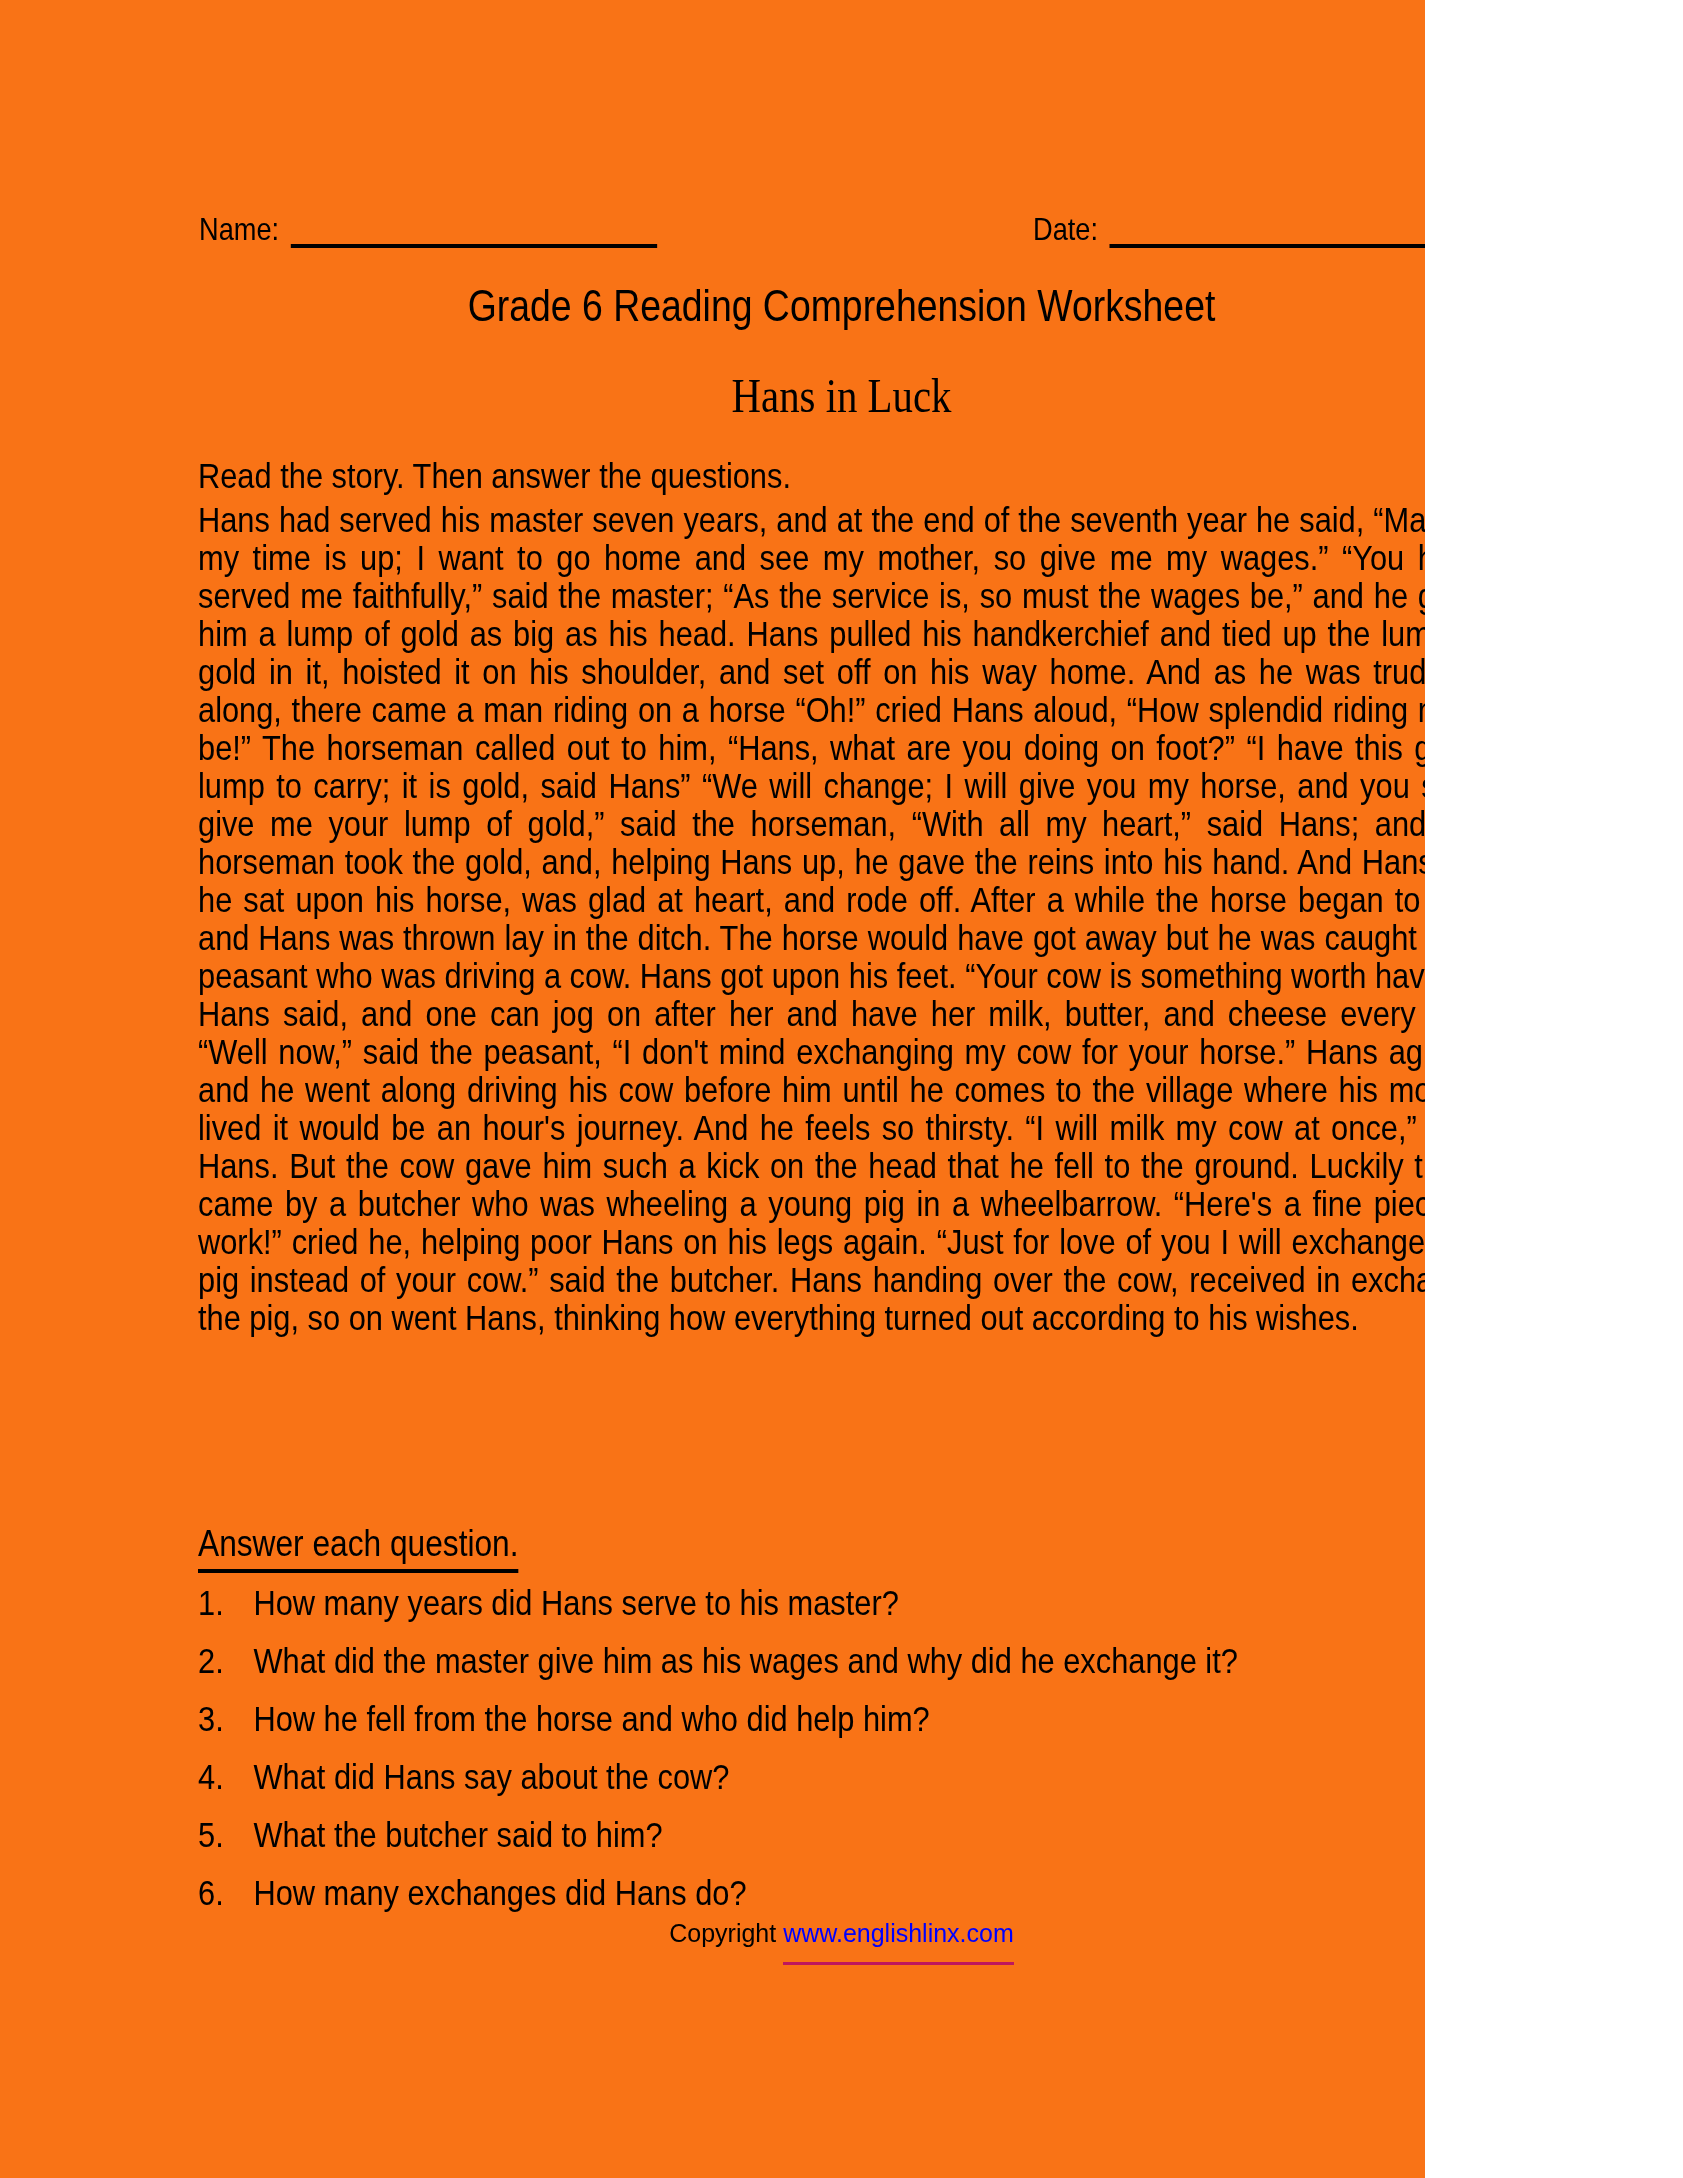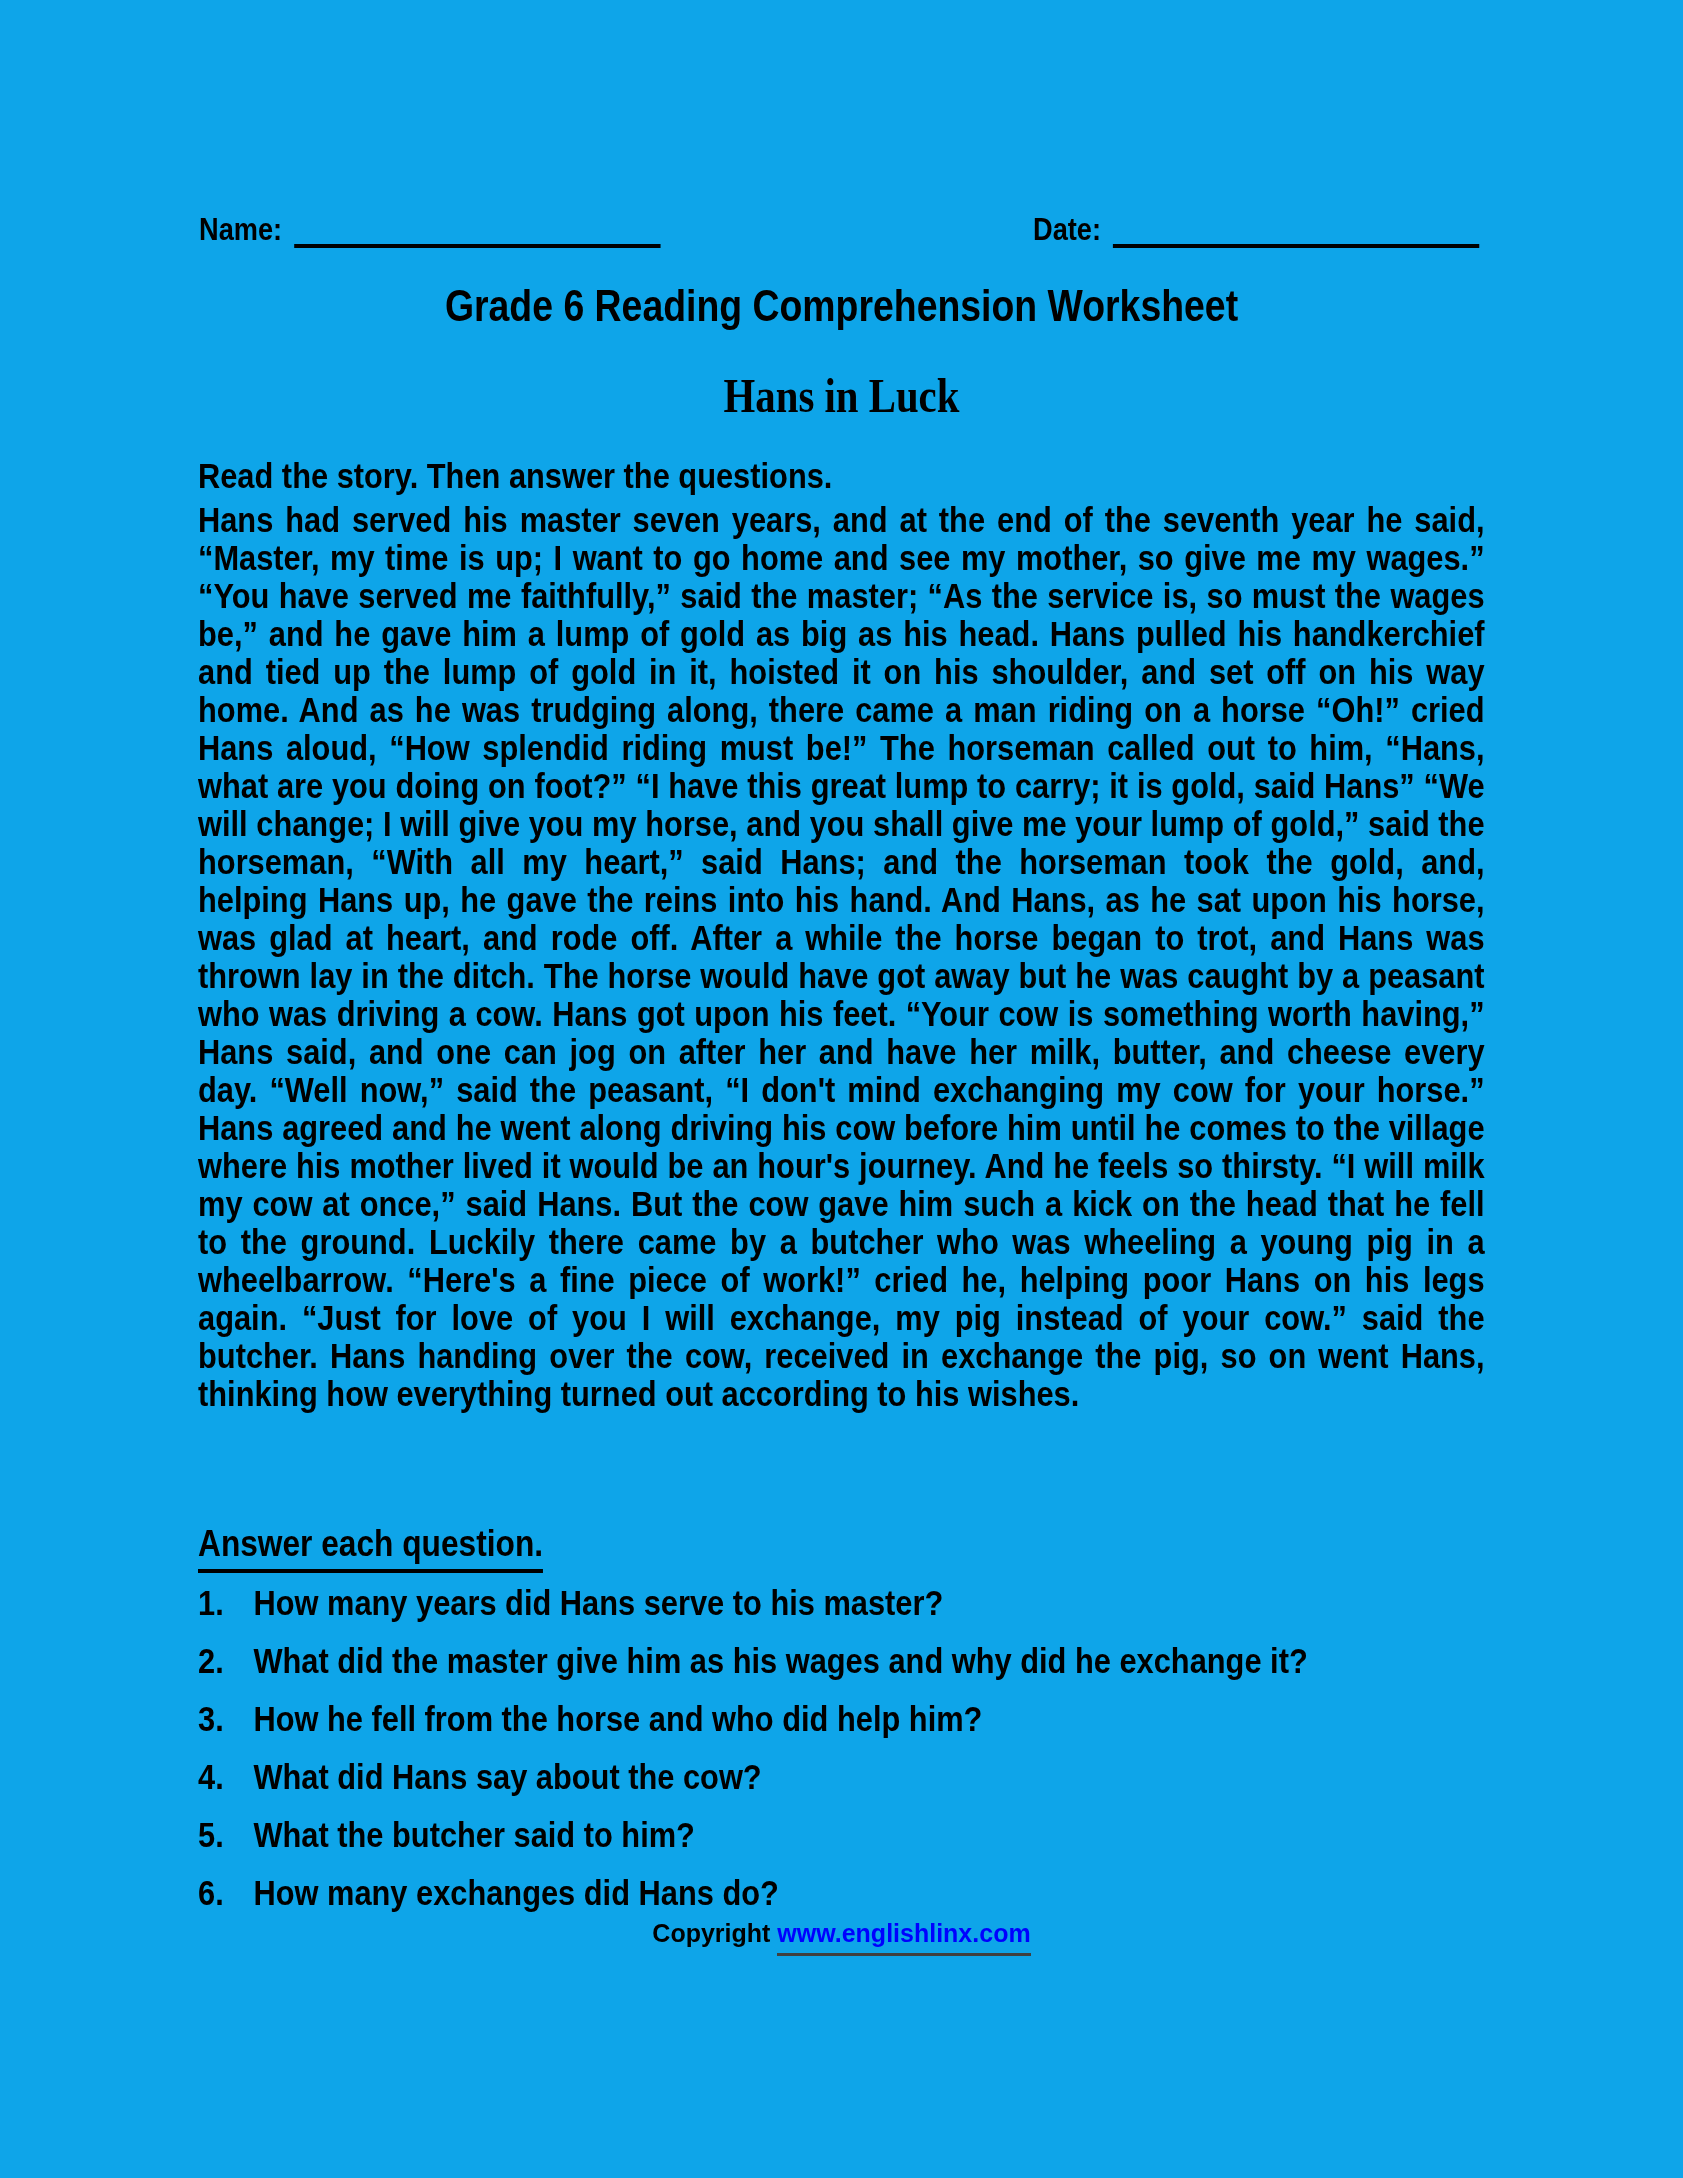--- a/index.html
+++ b/index.html
@@ -1,23 +1,23 @@
 <!DOCTYPE html>
 <html><head>
 <meta charset="utf-8">
 <style>
   html, body { margin: 0; padding: 0; background: #ffffff; }
   .page {
     position: relative;
-    width: 1683px;
+    width: 1425px;
     height: 2178px;
-    background: #0ea5e9;
+    background: #f97316;
     color: #000000;
     font-family: "Liberation Sans", sans-serif;
-    font-weight: bold;
+    font-weight: normal;
     overflow: hidden;
   }
   
   .cx-left   { transform: scaleX(0.85); transform-origin: 0 0; white-space: nowrap; }
   .cx-center { transform: scaleX(0.85); transform-origin: 50% 0; }
 
   .field-group { position: absolute; top: 209px; font-size: 32px; line-height: 40px; }
   .field-group-name { left: 199px; }
   .field-group-date { left: 1033px; }
   .blank-line {
@@ -72,22 +72,22 @@
   .questions-list li { display: flex; margin-bottom: 20px; }
   .q-num { width: 63px; flex: none; }
 
   .footer {
     position: absolute; left: 0; top: 1917px; width: 1683px;
     text-align: center; font-size: 25px; line-height: 32px;
   }
   .footer a {
     color: #0000FF;
     text-decoration: none;
-    border-bottom: 3px solid #404040;
-    padding-bottom: 6px;
+    border-bottom: 3px solid #be185d;
+    padding-bottom: 15px;
     cursor: pointer;
     text-align: center;
   }
 </style>
 </head>
 <body>
 
 <div class="page">
 
   <div class="field-group field-group-name cx-left">

